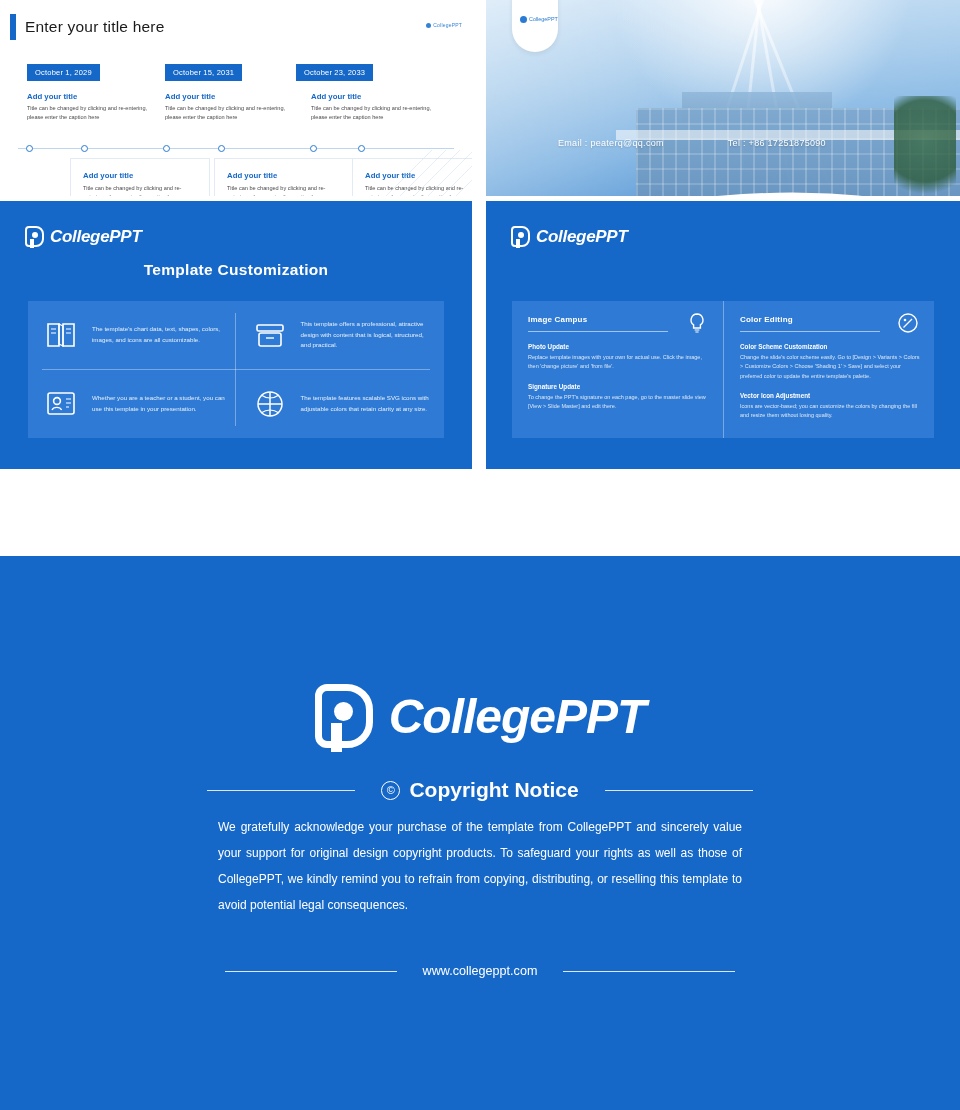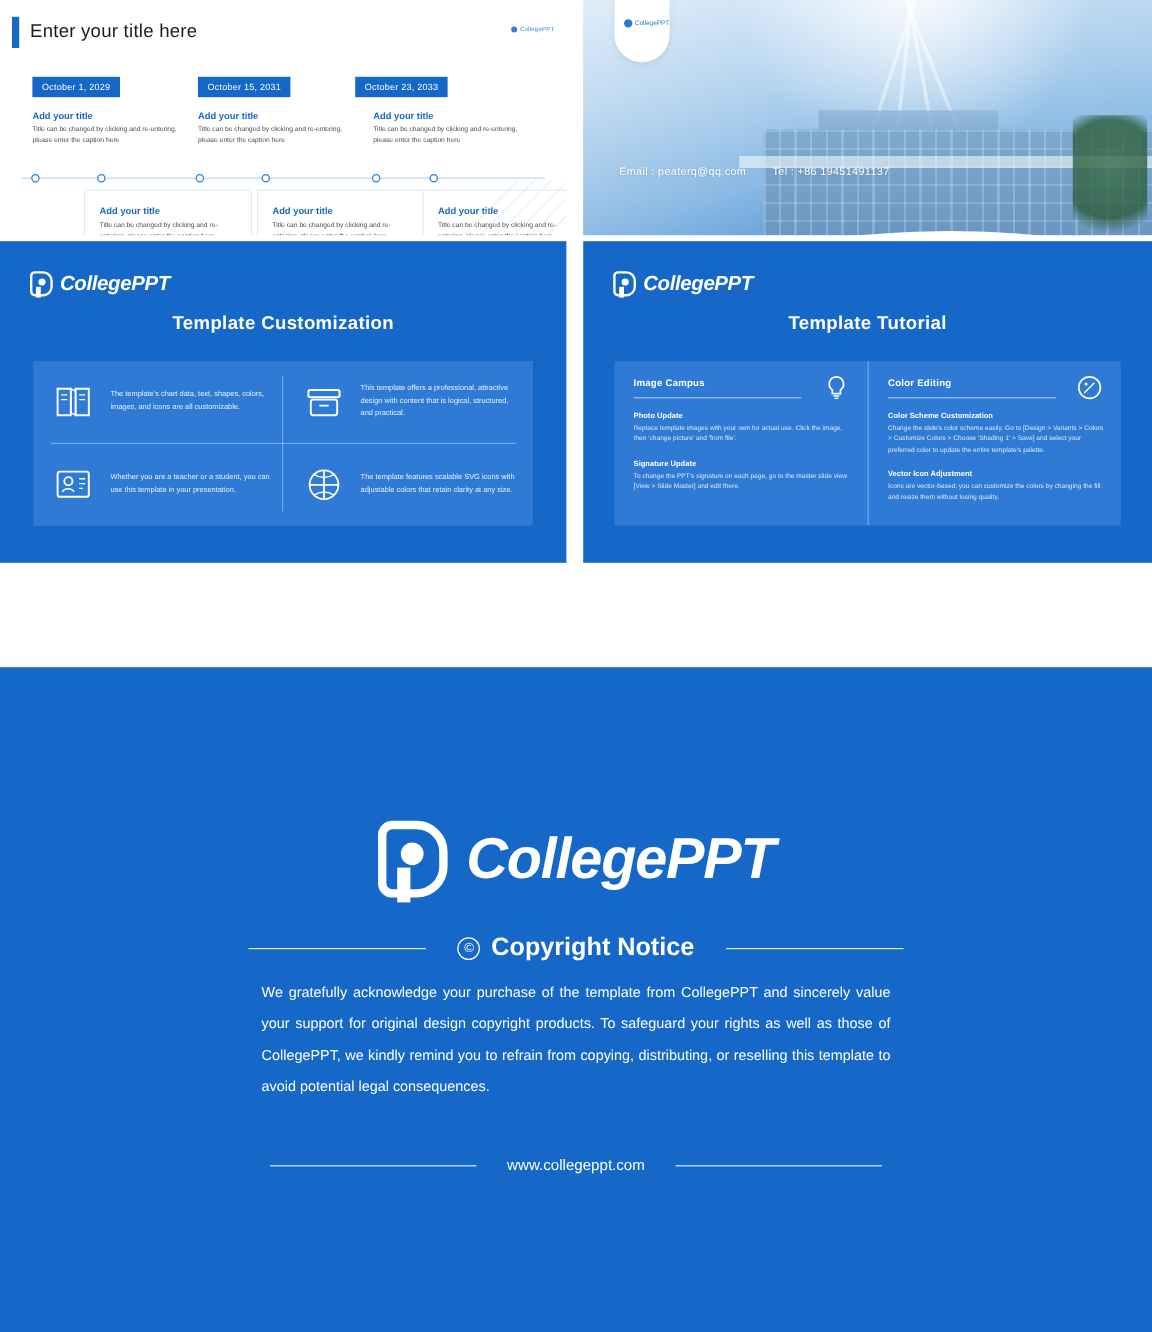--- a/index.html
+++ b/index.html
@@ -110,21 +110,21 @@
     background: rgba(255,255,255,.55);
   }
   .sb-thanks {
     position: absolute; left: 28px; top: 92px; color: #ffffff; font-size: 30px;
     font-weight: bold; letter-spacing: .5px; text-shadow: 0 2px 4px rgba(0,0,0,.18);
   }
   .sb-contact {
     position: absolute; left: 30px; top: 138px; color: #ffffff; font-size: 9px;
     letter-spacing: .3px; text-shadow: 0 1px 2px rgba(0,0,0,.2);
   }
-  .sb-contact span { margin-right: 22px; }
+  .sb-contact span { margin-right: 22px; margin-left: 42px; }
   .sb-pill {
     position: absolute; left: 26px; top: -36px; width: 46px; height: 88px;
     background: #ffffff; border-radius: 0 0 23px 23px;
     box-shadow: 0 2px 5px rgba(0,0,0,.08);
   }
   .sb-pill-logo { position: absolute; left: 8px; top: 52px; font-size: 5.4px; color: #2a7bd4; }
   .sb-pill-logo .pd { display:inline-block;width:7px;height:7px;border-radius:50%;background:#2a7bd4;margin-right:2px;vertical-align:middle;}
   .sb-wave-w {
     position: absolute; left: -40px; bottom: -34px; width: 600px; height: 110px;
     background: #ffffff; border-radius: 50% 50% 0 0 / 100% 100% 0 0; transform: rotate(-3.5deg);
@@ -300,21 +300,21 @@
       <div class="sb-ray" style="transform:rotate(-22deg); left:54%"></div>
       <div class="sb-ray" style="transform:rotate(-10deg); left:56%"></div>
       <div class="sb-ray" style="transform:rotate(6deg); left:58%"></div>
       <div class="sb-ray" style="transform:rotate(18deg); left:60%"></div>
       <div class="sb-build2"></div>
       <div class="sb-building"></div>
       <div class="sb-hl"></div>
       <div class="sb-tree"></div>
 
       <div class="sb-contact">
-        <span>Email : peaterq@qq.com</span><span>Tel : +86 19451491137</span>
+        <span>Email : peaterq@qq.com</span><span>Tel : +86 17251875090</span>
       </div>
 
       <div class="sb-pill">
         <div class="sb-pill-logo">
           <span class="pd"></span><span>CollegePPT</span>
         </div>
       </div>
 
       <div class="sb-wave-w"></div>
       <div class="sb-wave-b"></div>
@@ -382,21 +382,20 @@
           <div class="tx">The template features scalable SVG icons with adjustable colors that retain clarity at any size.</div>
         </div>
       </div>
     </div>
 
     <div class="slideD">
       <div class="brand">
         <div class="brand-mark"></div>
         <div class="brand-txt">CollegePPT</div>
       </div>
-      <div class="slide-h">Template Tutorial</div>
 
       <div class="dgrid">
         <div class="dpanel">
           <div class="dp-head">Image Campus</div>
           <div class="dp-rule"></div>
           <div class="dp-icon">
             <svg viewBox="0 0 24 24" fill="none" stroke="#ffffff" stroke-width="1.4">
               <path d="M12 3a6 6 0 0 0-3.4 10.9V17h6.8v-3.1A6 6 0 0 0 12 3z"></path>
               <path d="M9.6 19h4.8M10.4 21h3.2" stroke-width="1.2"></path>
             </svg>

